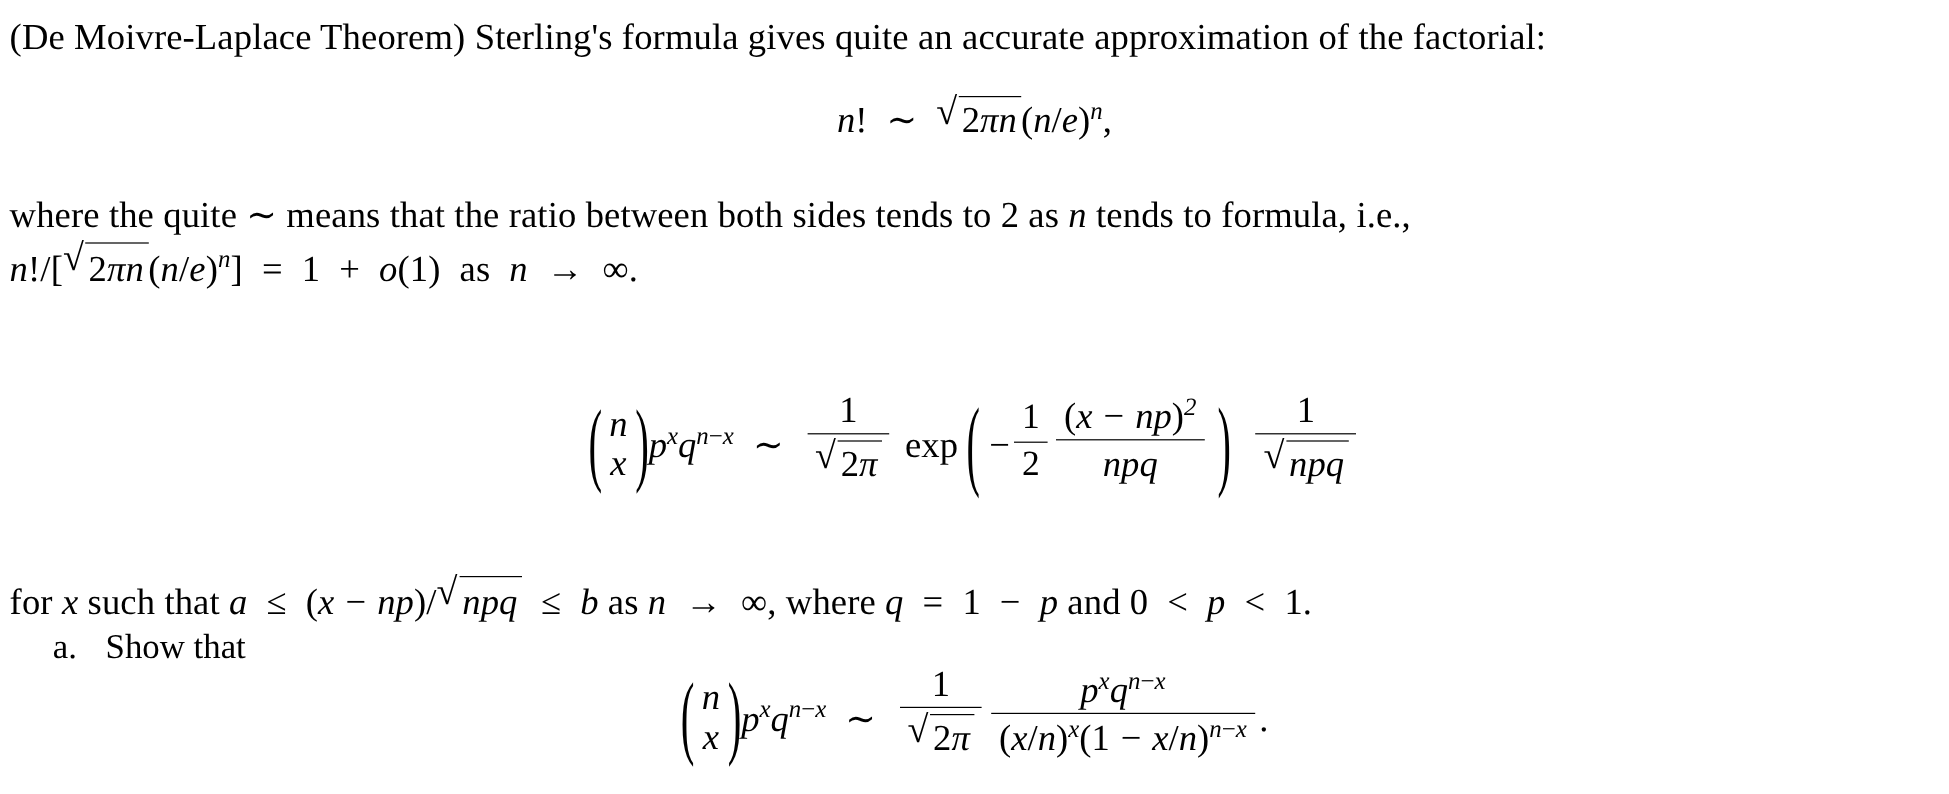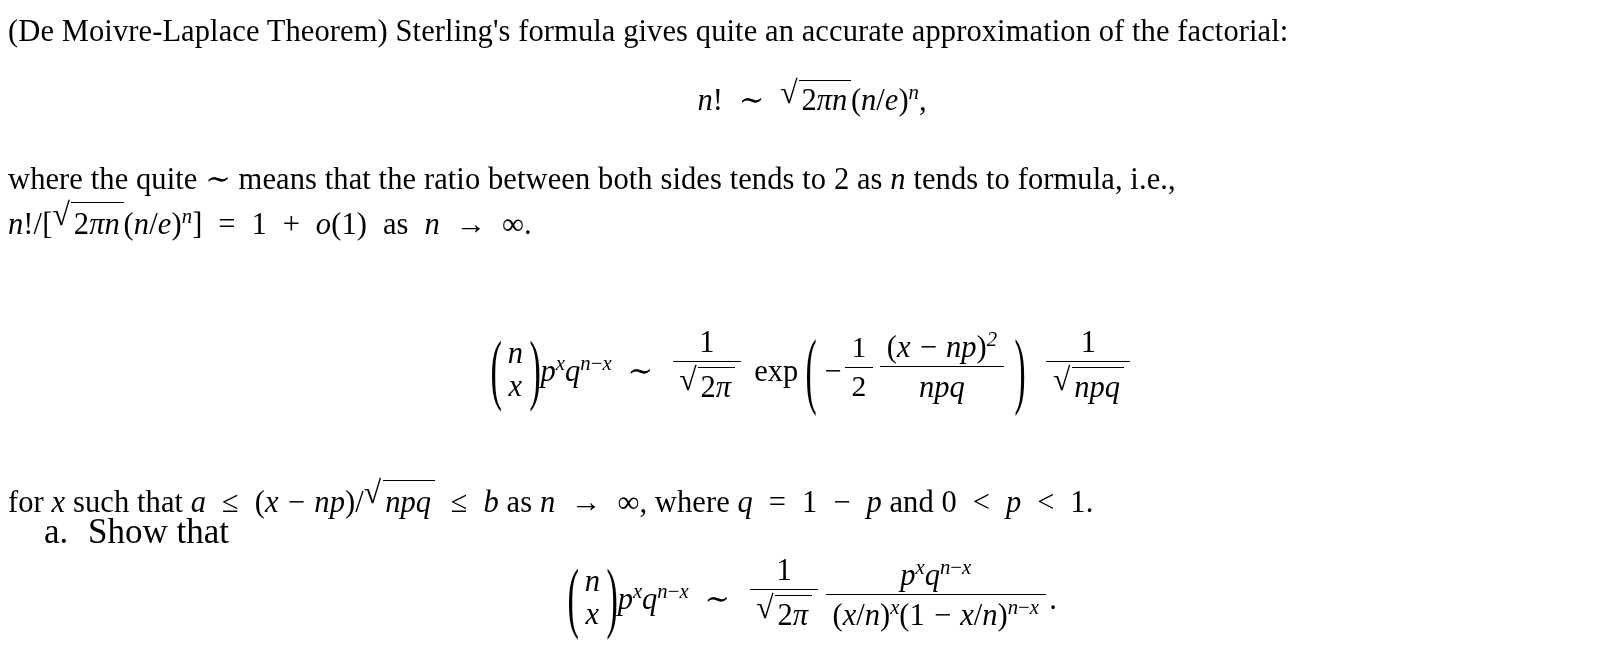--- a/index.html
+++ b/index.html
@@ -130,21 +130,22 @@
   }
 
   
   .brk { font-style: normal; }
   .sp   { display: inline-block; width: 0.30em; }
   .sp-w { display: inline-block; width: 0.52em; }
 
   
   .list-item {
     position: absolute;
-    font-size: 35px;
+    font-size: 29px;
+    margin-top: 11px;
   }
   .list-label {
     display: inline-block;
     width: 44px;
   }
 </style>
 </head>
 <body>
 
 <div class="page">

